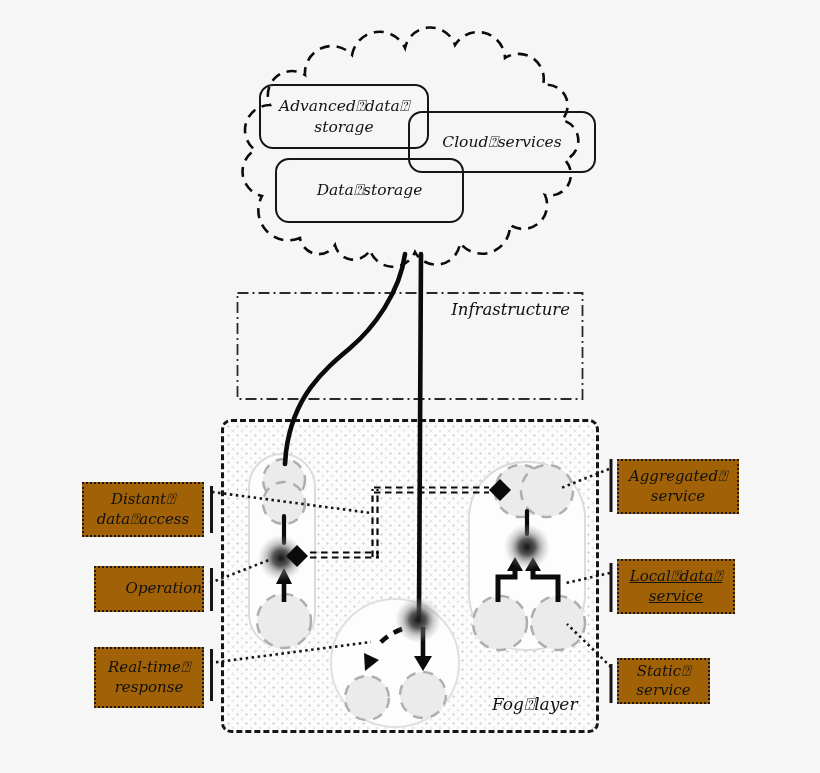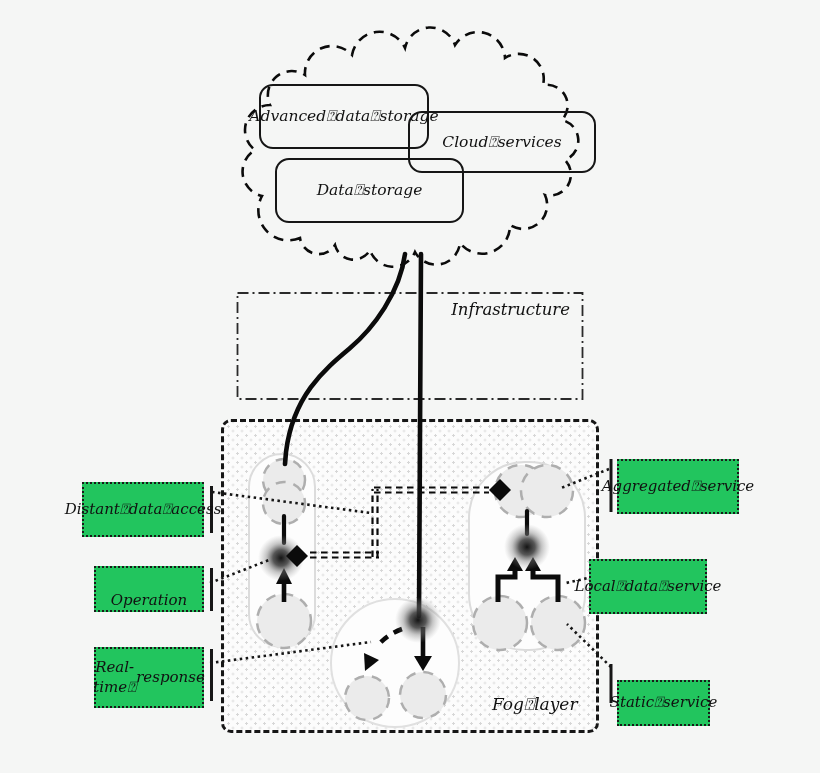--- a/index.html
+++ b/index.html
@@ -8,36 +8,36 @@
 
   
   .fog{position:absolute;box-sizing:border-box;left:221px;top:419px;width:378px;height:314px;
        border:3px dashed #161616;border-radius:10px;background-color:#fcfcfc;
        background-image:radial-gradient(#d7d7d7 1.1px,transparent 1.25px),
                         radial-gradient(#e2e2e2 1px,transparent 1.15px);
        background-size:9px 9px;background-position:0 0,4.5px 4.5px;}
 
   
   .cloudbox{position:absolute;box-sizing:border-box;border:2px solid #161616;border-radius:14px;
-            display:flex;flex-direction:row;align-items:center;justify-content:center;
+            display:flex;flex-direction:column;align-items:center;justify-content:center;
             font-style:italic;font-size:15.5px;line-height:1.3;text-align:center;}
   #box-advanced{left:259px;top:84px;width:170px;height:65px;}
   #box-services{left:408px;top:111px;width:188px;height:62px;}
   #box-storage{left:275px;top:158px;width:189px;height:65px;}
 
   
-  .note{position:absolute;box-sizing:border-box;border:2.5px dotted #1a1a1a;background:#22c55e;
-        display:flex;align-items:center;justify-content:center;
+  .note{position:absolute;box-sizing:border-box;border:2.5px dotted #1a1a1a;background:#a16207;
+        display:flex;flex-direction:column;align-items:center;justify-content:center;
         font-style:italic;font-size:15px;line-height:1.3;text-align:center;}
   #note-distant{left:82px;top:482px;width:122px;height:55px;text-align:right;}
   #note-operation{left:94px;top:566px;width:110px;height:46px;align-items:flex-end;}
   #note-realtime{left:94px;top:647px;width:110px;height:61px;}
   #note-aggregated{left:617px;top:459px;width:122px;height:55px;}
-  #note-local{left:589px;top:559px;width:118px;height:55px;}
-  #note-static{left:617px;top:680px;width:93px;height:46px;font-style:italic;}
+  #note-local{left:617px;top:559px;width:118px;height:55px;text-decoration:underline;}
+  #note-static{left:617px;top:658px;width:93px;height:46px;font-style:italic;}
 
   .inet-label{position:absolute;left:418px;top:299px;width:152px;text-align:right;
               font-style:italic;font-size:16.5px;line-height:1.35;}
   .fog-label{position:absolute;left:492px;top:694px;width:96px;text-align:left;
              font-style:italic;font-size:17px;}
   .line{display:block;}
   svg.overlay{position:absolute;left:0;top:0;}
 </style>
 </head>
 <body>

